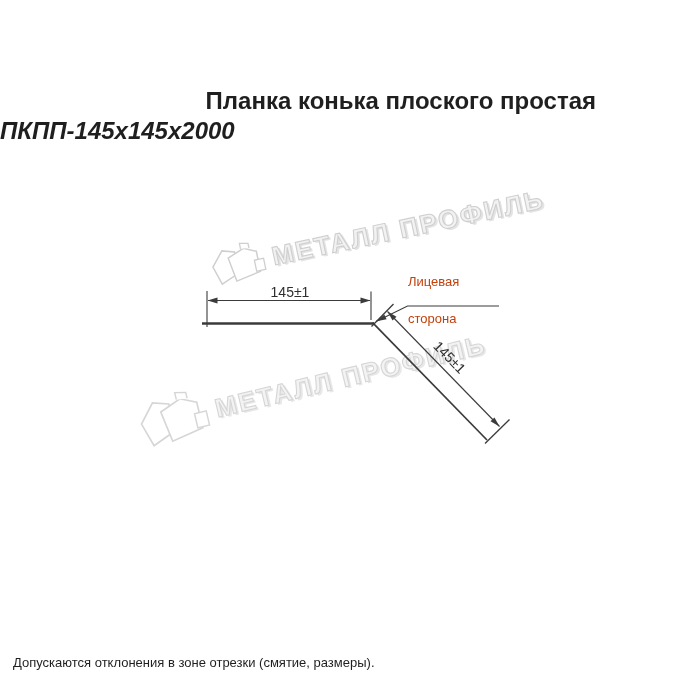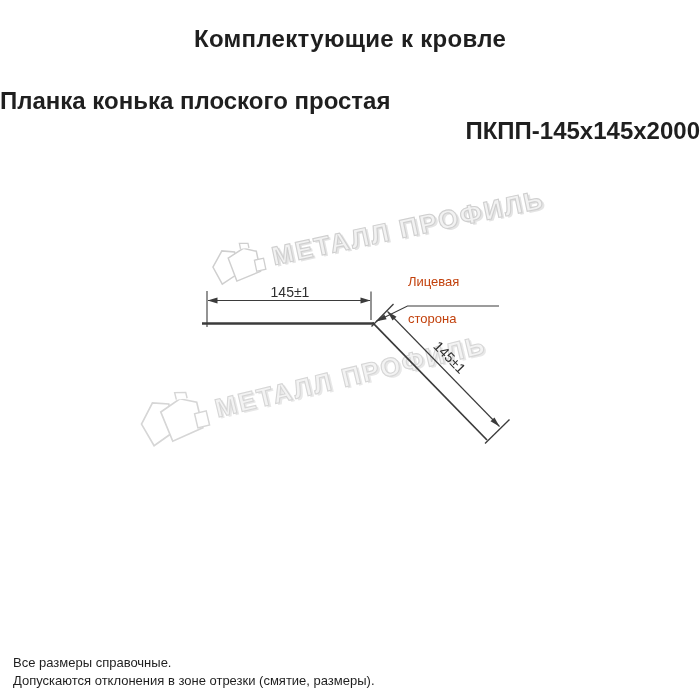--- a/index.html
+++ b/index.html
@@ -14,27 +14,27 @@
   #stage { position: absolute; inset: 0; width: 700px; height: 700px; }
 
   
   .page-title {
     position: absolute; left: 0; top: 25px; width: 700px;
     text-align: center; font-size: 24px; font-weight: 700;
     letter-spacing: 0.3px; color: #1f1f1f; z-index: 4;
   }
   .product-name {
     position: absolute; left: 0; top: 87px; width: 596px;
-    text-align: left; font-size: 24px; font-weight: 700;
+    text-align: right; font-size: 24px; font-weight: 700;
     color: #1f1f1f; z-index: 4;
   }
   .product-sku {
     position: absolute; left: 0; top: 117px; width: 700px;
-    text-align: right; font-size: 24px; font-weight: 700;
-    color: #1f1f1f; z-index: 4;
+    text-align: left; font-size: 24px; font-weight: 700;
+    color: #1f1f1f; z-index: 4; font-style: italic;
   }
 
   
   .watermark {
     position: absolute; display: flex; align-items: center; gap: 7px;
     transform-origin: left top; z-index: 1; pointer-events: none;
     white-space: nowrap;
   }
   .wm-1 { left: 206px; top: 248px; transform: rotate(-12deg); }
   .wm-2 { left: 132px; top: 400px; transform: rotate(-13.5deg); opacity: 0.85; }
@@ -70,21 +70,20 @@
   .footer-notes {
     position: absolute; left: 13px; top: 654px; z-index: 4;
     font-size: 13px; line-height: 18px; color: #1f1f1f;
   }
 </style>
 </head>
 <body>
 
 <div id="stage">
 
-  <div class="page-title">Комплектующие к кровле</div>
   <div class="product-name">Планка конька плоского простая</div>
   <div class="product-sku">ПКПП-145х145х2000</div>
 
   <div class="watermark wm-1">
     <span>
       <svg class="wm-logo-svg" width="56" height="44" viewBox="0 0 60 46" fill="none">
         <path d="M3,21 L16,6 L29,10 L29,33 L9,41 Z" stroke="#cfcfcf" stroke-width="1.6" fill="#ffffff"></path>
         <path d="M21,15 L39,8 L52,14 L52,36 L25,41 Z" stroke="#cfcfcf" stroke-width="1.6" fill="#ffffff"></path>
         <path d="M36,8 L36,2 L45,4 L45,9" stroke="#cfcfcf" stroke-width="1.4" fill="#ffffff"></path>
         <rect x="48" y="23" width="10" height="12" stroke="#cfcfcf" stroke-width="1.4" fill="#ffffff"></rect>
@@ -138,17 +137,16 @@
 
   <div class="dim-label-top">145±1</div>
   <div class="dim-label-diag">145±1</div>
 
   <div class="face-label">
     <div class="l1">Лицевая</div>
     <div class="l2">сторона</div>
   </div>
 
   <div class="footer-notes">
-    <div>Все размеры справочные.</div>
     <div>Допускаются отклонения в зоне отрезки (смятие, размеры).</div>
   </div>
 
 </div>
 
 </body></html>

